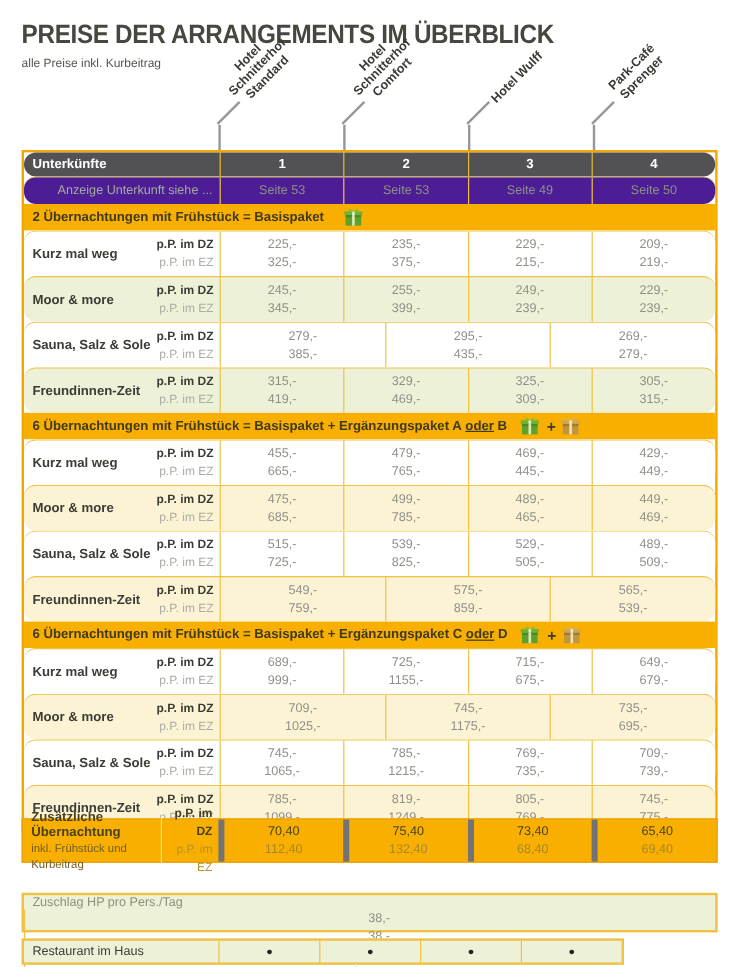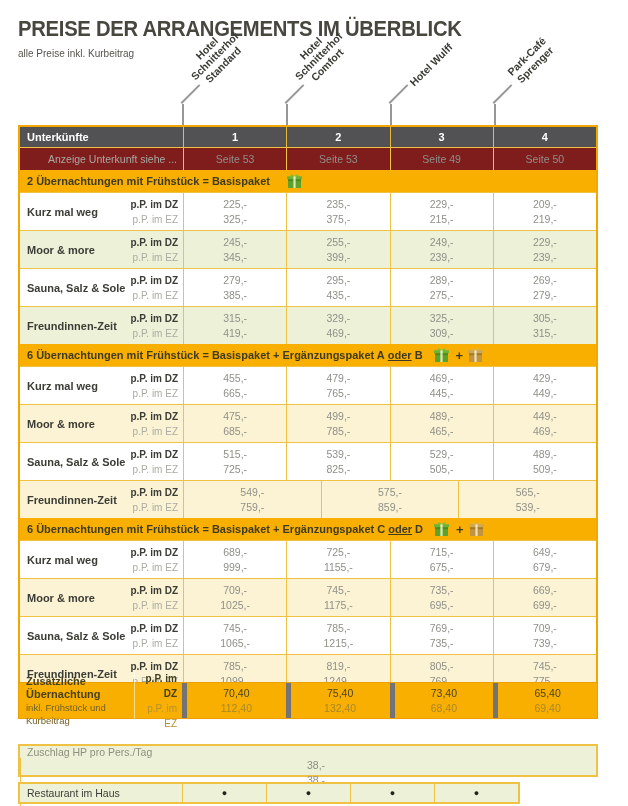--- a/index.html
+++ b/index.html
@@ -20,25 +20,25 @@
   .colhead{
     position:absolute;top:44px;width:94px;height:58px;display:flex;flex-direction:column;
     justify-content:flex-end;text-align:center;font-size:10.5px;font-weight:700;color:#3B3B35;
     line-height:11.5px;transform:rotate(-45deg);transform-origin:0 100%;white-space:nowrap;
   }
   
   .maintable{
     position:absolute;left:18px;top:125px;width:580px;box-sizing:border-box;
     border:2px solid #F2A800;background:#fff;
   }
-  .trow{display:flex;box-sizing:border-box;}
+  .trow{display:flex;box-sizing:border-box;border-radius:10px;}
   .headrow{height:20px;background:#525254;}
   .headrow .lcell{color:#ffffff;font-weight:700;font-size:11px;}
   .headrow .vcell{color:#ffffff;font-weight:700;font-size:11px;border-left:1px solid #E9B93C;justify-content:center;}
-  .seiterow{height:23px;background:#7f1d1d;border-top:1px solid #EFC243;}
+  .seiterow{height:23px;background:#4c1d95;border-top:1px solid #EFC243;}
   .seiterow .lcell{justify-content:flex-end;color:#A8A8A0;font-weight:400;font-size:10.5px;padding-right:6px;}
   .seiterow .vcell{color:#8F8F88;font-size:10.5px;justify-content:center;}
   .sechead{
     height:22px;background:#F8AF00;display:flex;align-items:center;
     padding-left:7px;font-size:11px;font-weight:700;color:#3F3A22;box-sizing:border-box;
   }
   .sh-oder{text-decoration:underline;margin:0 3px;}
   .sh-suffix{margin-right:2px;}
   .gift{margin-left:8px;display:inline-flex;}
   .plus{margin:0 2px 0 6px;font-weight:700;color:#3F3A22;font-size:13px;line-height:13px;}
@@ -211,24 +211,20 @@
             <div class="ppez">p.P. im EZ</div>
           </div>
         </div>
         <div class="cell vcell">
           <div class="vdz">279,-</div>
           <div class="vez">385,-</div>
         </div>
         <div class="cell vcell">
           <div class="vdz">295,-</div>
           <div class="vez">435,-</div>
-        </div>
-        <div class="cell vcell">
-          <div class="vdz">289,-</div>
-          <div class="vez">275,-</div>
         </div>
         <div class="cell vcell">
           <div class="vdz">269,-</div>
           <div class="vez">279,-</div>
         </div>
       </div>
       <div class="trow prow" style="background: rgb(237, 241, 215);">
         <div class="cell lcell">
           <div class="rname">Freundinnen-Zeit</div>
           <div class="pp">
@@ -449,24 +445,20 @@
           <div class="vez">1025,-</div>
         </div>
         <div class="cell vcell">
           <div class="vdz">745,-</div>
           <div class="vez">1175,-</div>
         </div>
         <div class="cell vcell">
           <div class="vdz">735,-</div>
           <div class="vez">695,-</div>
         </div>
-        <div class="cell vcell">
-          <div class="vdz">669,-</div>
-          <div class="vez">699,-</div>
-        </div>
       </div>
       <div class="trow prow">
         <div class="cell lcell">
           <div class="rname">Sauna, Salz &amp; Sole</div>
           <div class="pp">
             <div class="ppdz">p.P. im DZ</div>
             <div class="ppez">p.P. im EZ</div>
           </div>
         </div>
         <div class="cell vcell">

